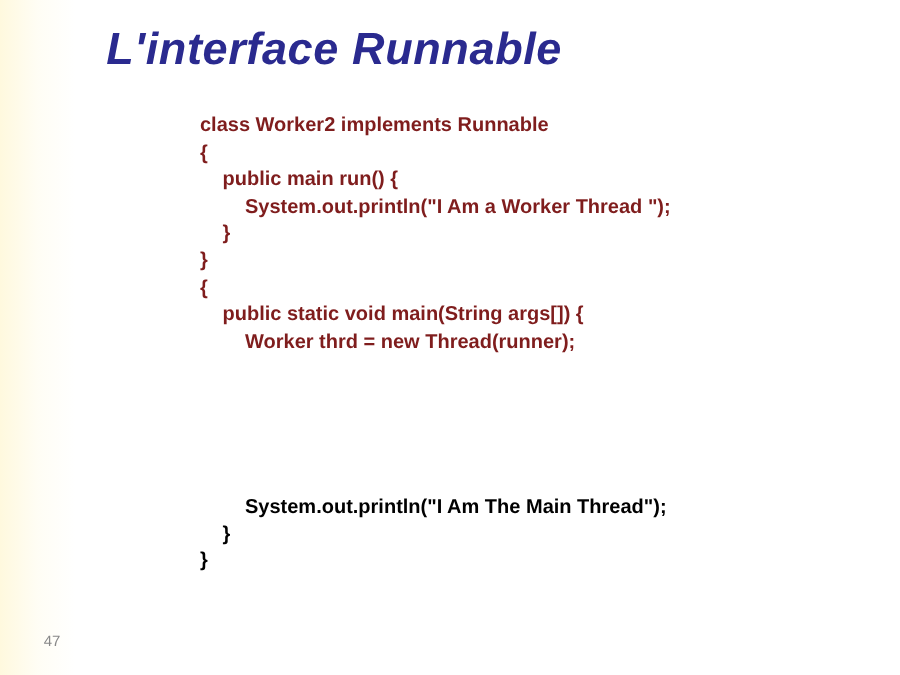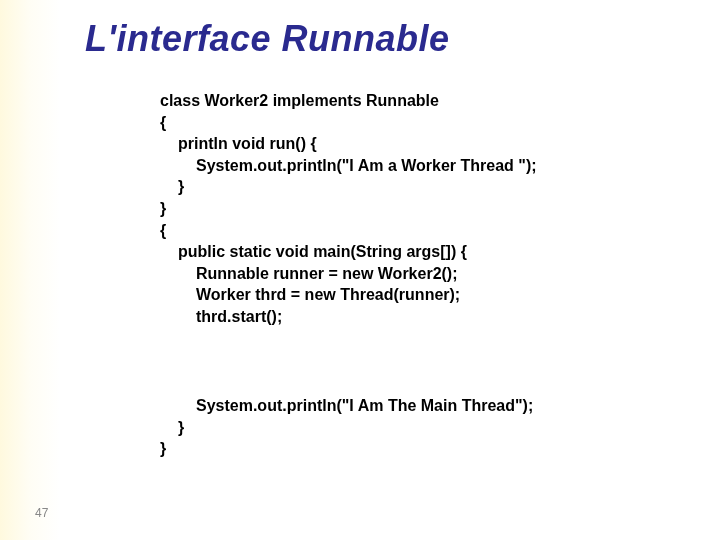--- a/index.html
+++ b/index.html
@@ -42,21 +42,21 @@
     letter-spacing: 0.5px;
   }
   .code-block {
     position: absolute;
     left: 160px;
     top: 90px;
     width: 520px;
     font-family: Arial, Helvetica, sans-serif;
     font-size: 16px;
     font-weight: bold;
-    color: #000000;
+    color: #7f1d1d;
     line-height: 1.35;
   }
   .code-block .line { white-space: pre; }
   .code-block2 {
     position: absolute;
     left: 160px;
     top: 395px;
     width: 520px;
     font-family: Arial, Helvetica, sans-serif;
     font-size: 16px;
@@ -80,29 +80,27 @@
 <body>
 
 <div class="slide">
   <div class="side-gradient"></div>
 
   <div class="title">L'interface Runnable</div>
 
   <div class="code-block">
     <div class="line">class Worker2 implements Runnable</div>
     <div class="line">{</div>
-    <div class="line"><span class="ind1">println void run() {</span></div>
+    <div class="line"><span class="ind1">public main run() {</span></div>
     <div class="line"><span class="ind2">System.out.println("I Am a Worker Thread ");</span></div>
     <div class="line"><span class="ind1">}</span></div>
     <div class="line">}</div>
     <div class="line">{</div>
     <div class="line"><span class="ind1">public static void main(String args[]) {</span></div>
-    <div class="line"><span class="ind2">Runnable runner = new Worker2();</span></div>
     <div class="line"><span class="ind2">Worker thrd = new Thread(runner);</span></div>
-    <div class="line"><span class="ind2">thrd.start();</span></div>
   </div>
 
   <div class="code-block2">
     <div class="line"><span class="ind2">System.out.println("I Am The Main Thread");</span></div>
     <div class="line"><span class="ind1">}</span></div>
     <div class="line">}</div>
   </div>
 
   <div class="page-num">47</div>
 </div>

